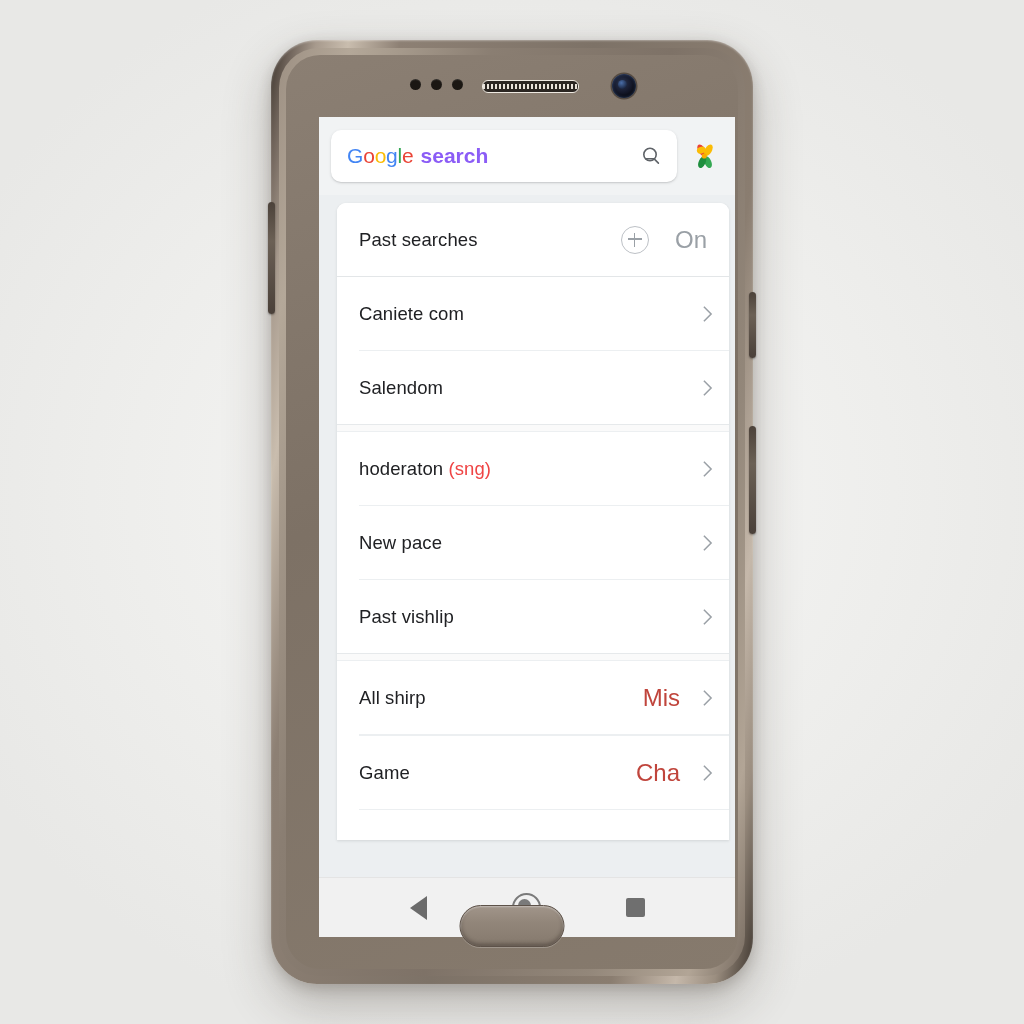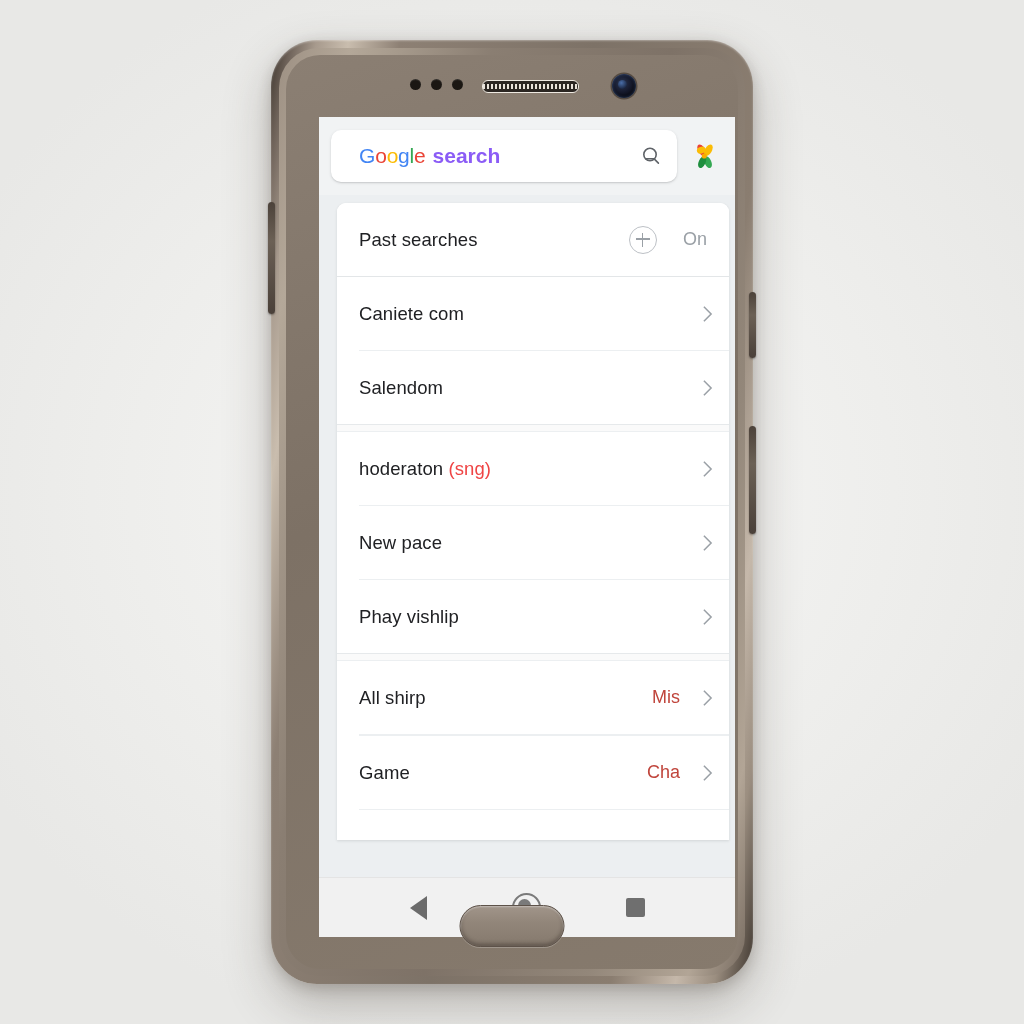--- a/index.html
+++ b/index.html
@@ -176,21 +176,21 @@
     padding: 0 12px;
     box-sizing: border-box;
   }
   .search-pill {
     flex: 1;
     height: 52px;
     background: #ffffff;
     border-radius: 10px;
     display: flex;
     align-items: center;
-    padding: 0 14px 0 28px;
+    padding: 0 14px 0 16px;
     box-sizing: border-box;
     box-shadow: 0 1px 3px rgba(60,64,67,.16), 0 1px 1px rgba(60,64,67,.10);
   }
   .gword {
     font-size: 21px;
     letter-spacing: -0.2px;
     font-family: "Liberation Sans", sans-serif;
   }
   .gword span { font-weight: 400; }
   .g-b1 { color:#4285F4; } .g-r  { color:#EA4335; }
@@ -231,21 +231,21 @@
     font-size: 18.5px;
     color: #202124;
     letter-spacing: .1px;
     white-space: nowrap;
   }
   .row-label .muted {
     color: #ef4444;
   }
   .row-spacer { flex: 1; }
   .row-value {
-    font-size: 18px;
+    font-size: 24px;
     color: #9aa0a6;
     margin-right: 6px;
   }
   .row-value.accent { color: #c0453c; }
   .chevron {
     width: 11px; height: 18px;
     margin-left: 16px;
     color: #9aa0a6;
     flex: 0 0 auto;
   }
@@ -413,21 +413,21 @@
         <div class="divider-thin"></div>
         <div class="row">
           <div class="row-label">New pace</div>
           <div class="row-spacer"></div>
           <svg class="chevron" viewBox="0 0 12 20" fill="none" stroke="currentColor" stroke-width="1.7">
               <path d="M2 2 L10 10 L2 18"></path>
             </svg>
         </div>
         <div class="divider-thin"></div>
         <div class="row">
-          <div class="row-label">Phay vishlip</div>
+          <div class="row-label">Past vishlip</div>
           <div class="row-spacer"></div>
           <svg class="chevron" viewBox="0 0 12 20" fill="none" stroke="currentColor" stroke-width="1.7">
               <path d="M2 2 L10 10 L2 18"></path>
             </svg>
         </div>
         <div class="group-gap"></div>
 
         <div class="row">
           <div class="row-label">All shirp</div>
           <div class="row-spacer"></div>

